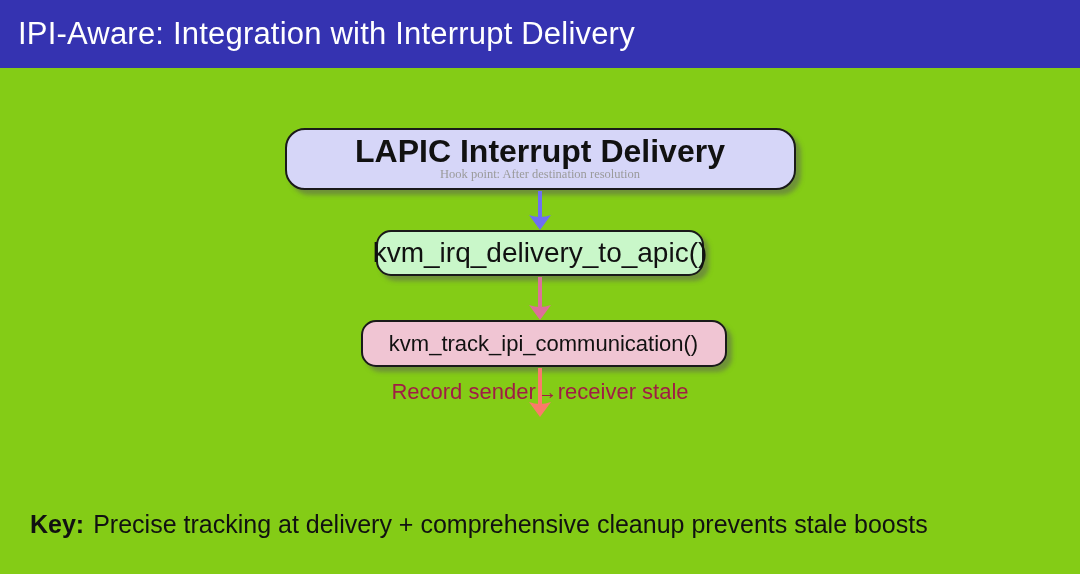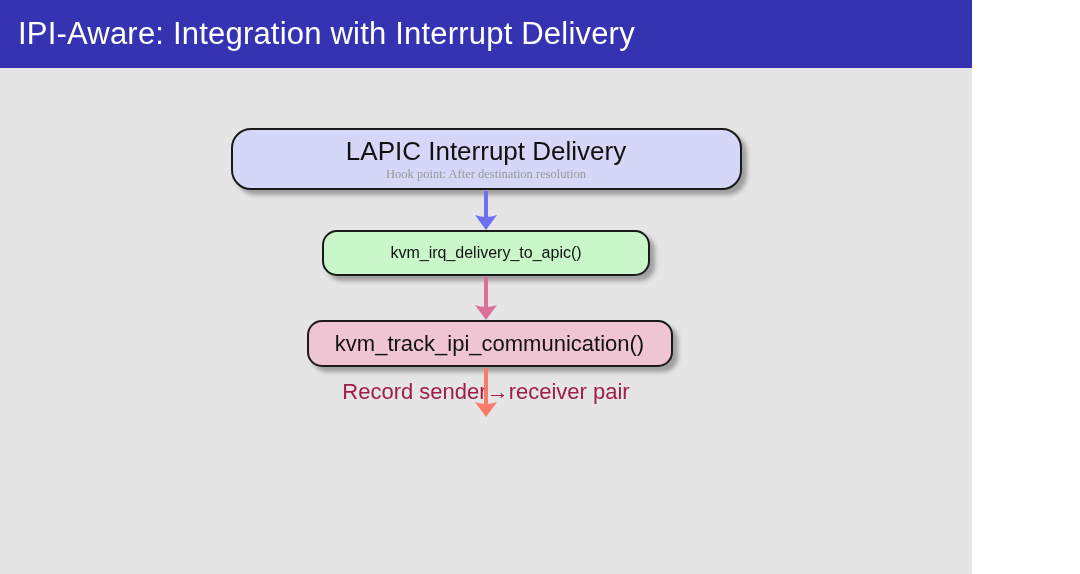--- a/index.html
+++ b/index.html
@@ -2,21 +2,21 @@
 <html><head>
 <meta charset="utf-8">
 <style>
   html, body { margin: 0; padding: 0; }
   body {
     width: 1080px; height: 574px;
     background: #ffffff;
     font-family: "Liberation Sans", "DejaVu Sans", sans-serif;
     overflow: hidden;
   }
-  .slide { position: relative; width: 972px; height: 574px; background: #e5e5e5; }
+  .slide { position: relative; width: 1080px; height: 574px; background: #84cc16; }
 
   
   .titlebar {
     position: absolute; top: 0; left: 0; right: 0;
     height: 68px;
     display: flex; align-items: center;
     padding-left: 18px;
   }
   .titlebar h1 {
     margin: 0;
@@ -38,23 +38,23 @@
     display: flex; flex-direction: column;
     align-items: center; justify-content: center;
     text-align: center;
     color: #111111;
   }
   .node1 {
     width: 511px; height: 62px;
     border-radius: 20px;
     margin-top: 60px;
   }
-  .node1 .node-label { font-size: 26px; line-height: 28px; }
+  .node1 .node-label { font-size: 32px; line-height: 28px; font-weight: bold; }
   .node1 .node-sublabel { font-size: 12.5px; color: #9a9a9a; margin-top: 2px; font-family: Liberation Serif, serif; }
-  .node2 { width: 328px; height: 46px; border-radius: 15px; font-size: 16px; }
+  .node2 { width: 328px; height: 46px; border-radius: 15px; font-size: 28px; }
   .node3 { width: 366px; height: 47px; border-radius: 15px; font-size: 22px; }
   .node4 { width: 340px; height: 46px; border-radius: 15px; font-size: 22px; }
 
   .arrow { display: block; }
 
   .edge-zone {
     position: relative;
     width: 600px; height: 50px;
     display: flex; align-items: center; justify-content: center;
   }
@@ -108,20 +108,23 @@
 
     <div class="node node3" style="background-color: rgb(240, 197, 211); margin-left: 7px;">
       <span>kvm_track_ipi_communication()</span>
     </div>
 
     <div class="edge-zone">
       <svg class="arrow" width="26" height="50" viewBox="0 0 26 50">
         <line x1="13" y1="1" x2="13" y2="37" stroke-width="4" stroke="#fb7a6b"></line>
         <path d="M 2 35 Q 13 39 24 35 L 13 50 Z" fill="#fb7a6b"></path>
       </svg>
-      <span class="edge-label" style="color: rgb(160, 29, 69);">Record sender→receiver pair</span>
+      <span class="edge-label" style="color: rgb(160, 29, 69);">Record sender→receiver stale</span>
     </div>
 
 
   </main>
 
+  <div class="footer">
+    <span class="key-bold">Key:</span><span>Precise tracking at delivery + comprehensive cleanup prevents stale boosts</span>
+  </div>
 
 </div>
 
 </body></html>

